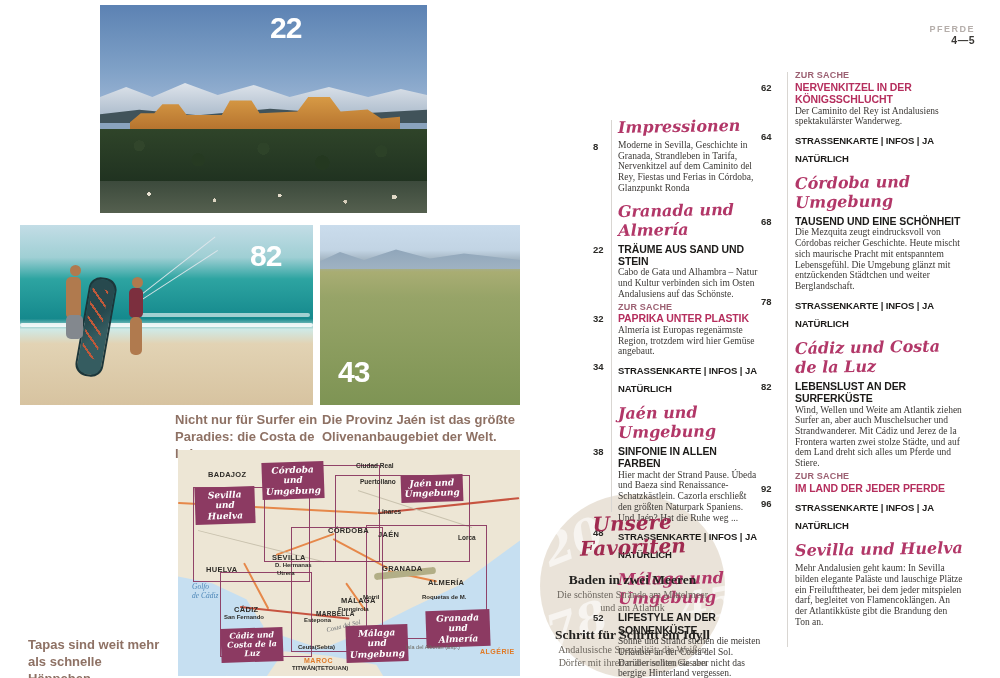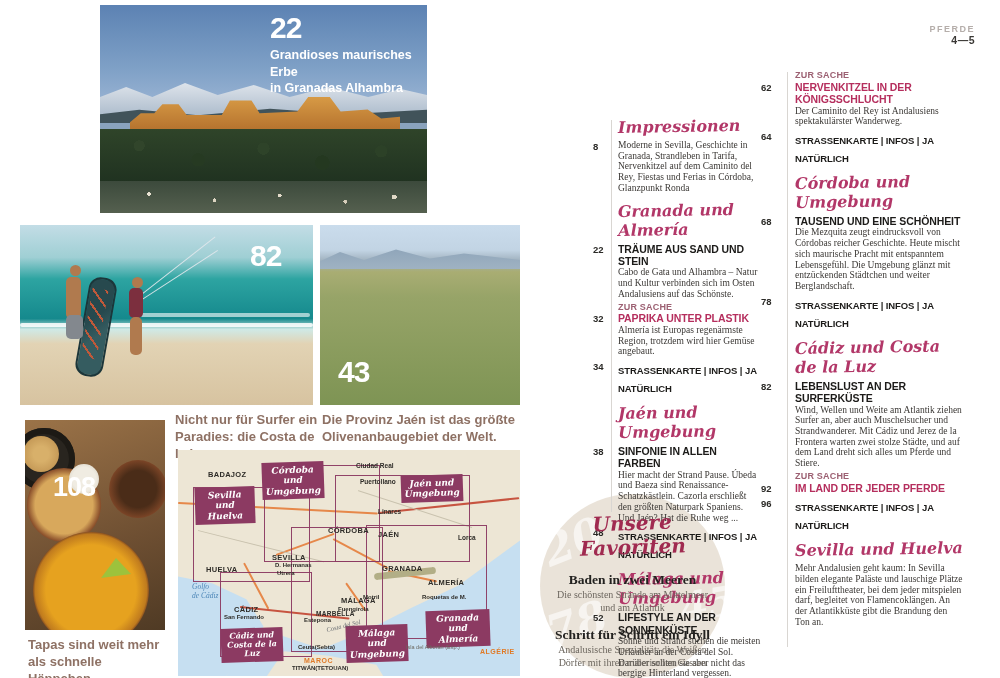--- a/index.html
+++ b/index.html
@@ -141,24 +141,20 @@
     <div class="pg">4—5</div>
   </div>
 
   <div id="alhambra" class="photo">
     <div id="alh-mts"></div>
     <div id="alh-hill"></div>
     <div id="alh-palace"></div>
     <div id="alh-trees"></div>
     <div id="alh-town"></div>
     <div class="photo-num" style="left:170px;top:8px;">22</div>
-    <div class="photo-cap-in" style="left:170px;top:42px;width:155px;">
-      <span>Grandioses maurisches Erbe</span><br>
-      <span>in Granadas Alhambra</span>
-    </div>
   </div>
 
   <div id="beach" class="photo">
     <div class="surfline" style="left:0;top:98px;width:293px;"></div>
     <div class="surfline" style="left:120px;top:88px;width:170px;opacity:.7;"></div>
     <div class="kiteline" style="left:120px;top:70px;width:95px;transform:rotate(-38deg);"></div>
     <div class="kiteline" style="left:122px;top:74px;width:90px;transform:rotate(-33deg);"></div>
     <div id="board"></div>
     <div class="person-head" style="left:50px;top:40px;"></div>
     <div class="person-body" style="left:46px;top:52px;width:15px;height:42px;background:#b07a4e;"></div>
@@ -168,30 +164,20 @@
     <div class="person-body" style="left:110px;top:92px;width:12px;height:38px;background:#b07a4e;"></div>
     <div class="photo-num" style="left:230px;top:16px;">82</div>
   </div>
 
   <div id="olives" class="photo">
     <div id="olv-mts"></div>
     <div id="olv-field"></div>
     <div class="photo-num" style="left:18px;top:132px;">43</div>
   </div>
 
-  <div id="tapas" class="photo">
-    <div class="plate" style="left:-12px;top:8px;width:62px;height:62px;background:#29251f;box-shadow:inset 0 0 0 6px #1d1a15;"></div>
-    <div class="plate" style="left:-2px;top:16px;width:36px;height:36px;background:radial-gradient(#d8b06a 30%,#b88a4a);"></div>
-    <div class="plate" style="left:2px;top:48px;width:74px;height:74px;background:radial-gradient(#d8a85c 55%,#8a4f2b 70%);"></div>
-    <div class="plate" style="left:44px;top:44px;width:30px;height:30px;background:radial-gradient(#f0ece2 55%,#cfc8b8);"></div>
-    <div class="plate" style="left:84px;top:40px;width:58px;height:58px;background:radial-gradient(#4a2c18 45%,#7a4426 70%);"></div>
-    <div class="plate" style="left:8px;top:112px;width:116px;height:116px;background:radial-gradient(#e6a21f 55%,#c07b1e 68%,#6d3b22 72%);"></div>
-    <div class="plate" style="left:76px;top:138px;width:30px;height:20px;border-radius:0;background:#9dc23c;clip-path:polygon(0 100%,50% 0,100% 80%);"></div>
-    <div class="photo-num" style="left:28px;top:54px;font-size:27px;">108</div>
-  </div>
 
   <div class="photo-caption" style="left:175px;top:412px;width:150px;">Nicht nur für Surfer ein Paradies: die Costa de la Luz</div>
   <div class="photo-caption" style="left:322px;top:412px;width:195px;">Die Provinz Jaén ist das größte Olivenanbaugebiet der Welt.</div>
   <div class="photo-caption" style="left:28px;top:637px;width:142px;">Tapas sind weit mehr als schnelle Häppchen.</div>
 
   <div id="map">
     <div class="sea" id="sea-atl"></div>
     <div class="sea" id="sea-med"></div>
     <div id="maroc-land"></div>
 

